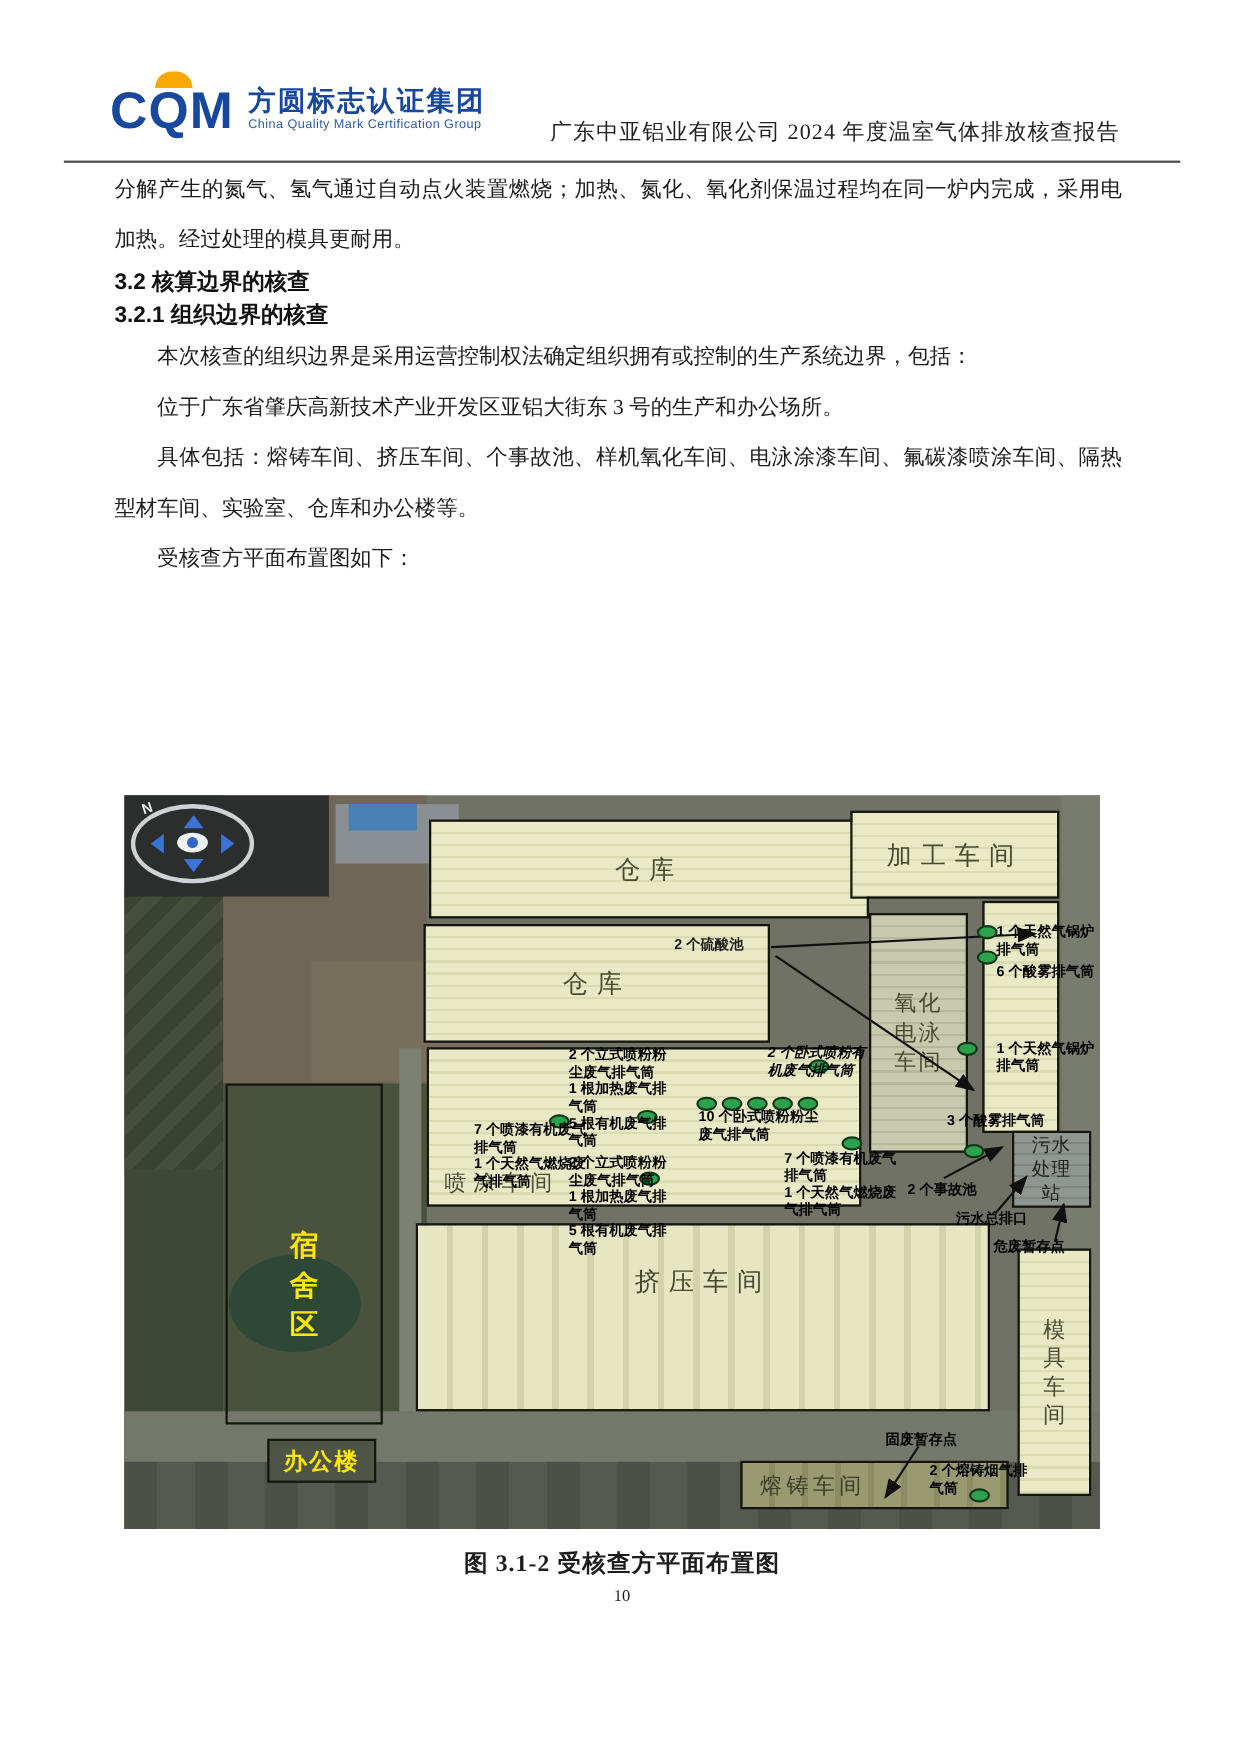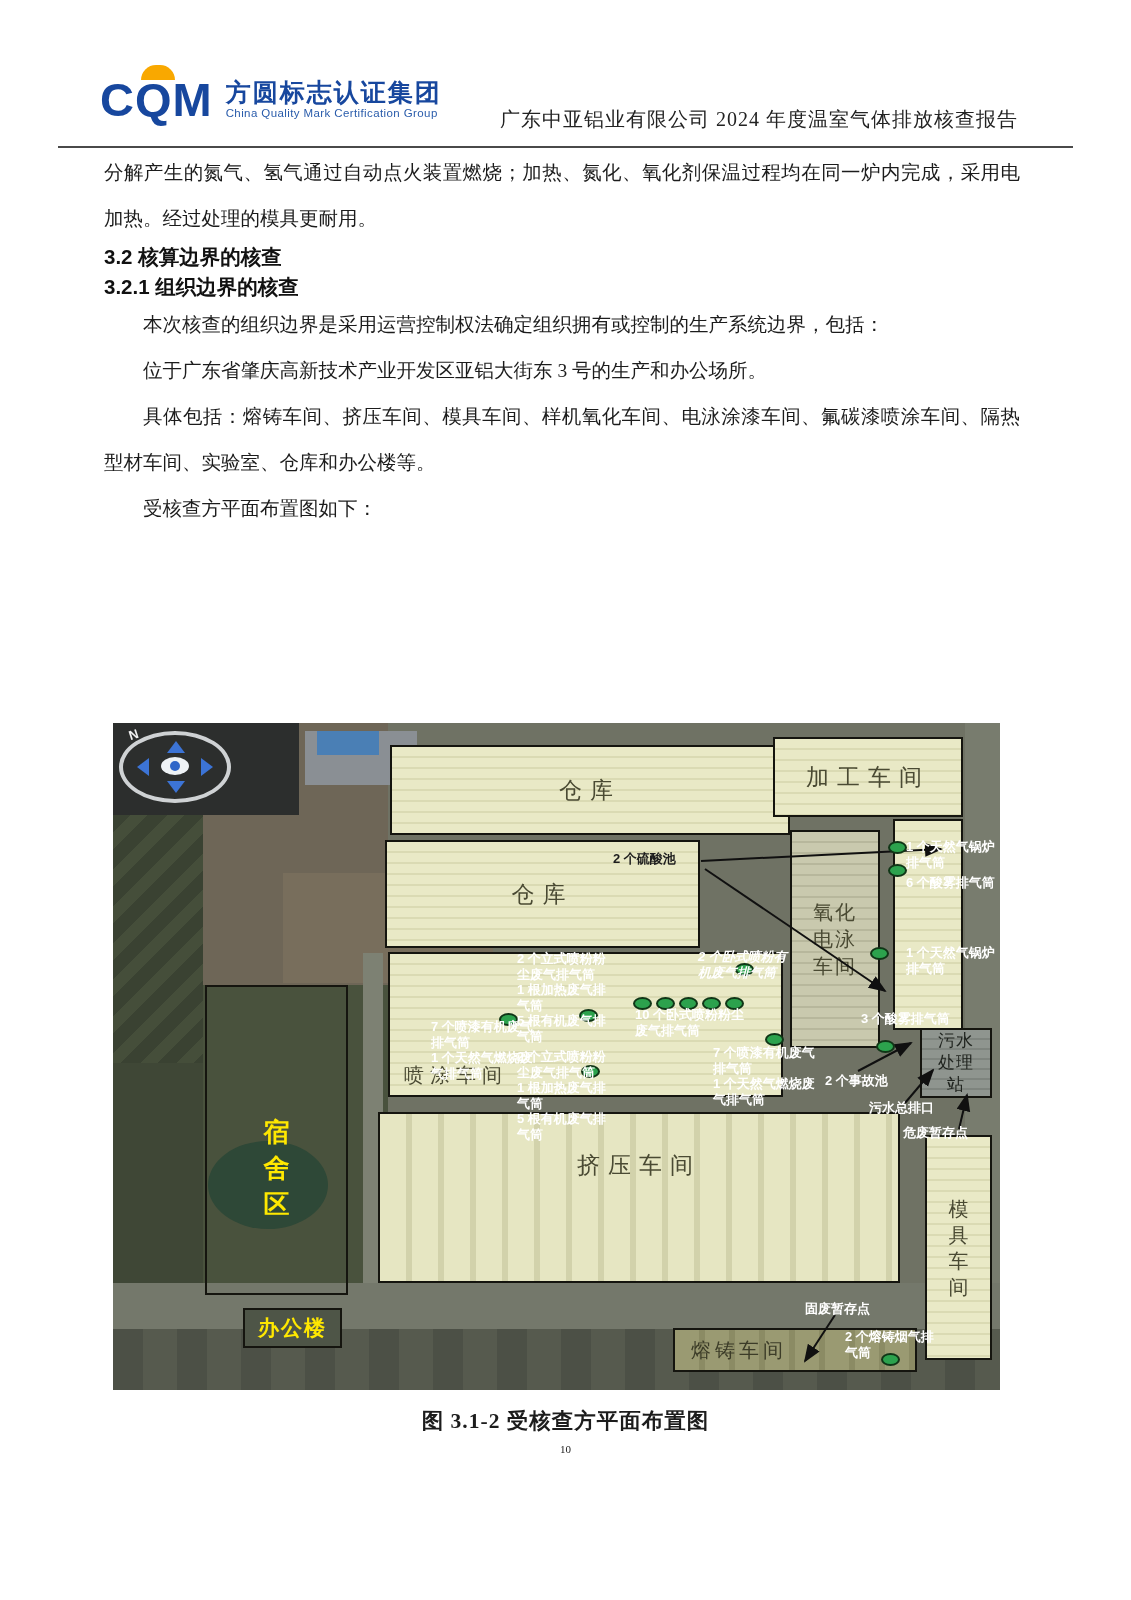--- a/index.html
+++ b/index.html
@@ -95,30 +95,30 @@
   .c-right { right:18px; top:27px; border-top:9px solid transparent; border-bottom:9px solid transparent; border-left:12px solid #3c74d6; }
   .c-eye { position:absolute; left:42px; top:26px; width:28px; height:18px; background:#eef2f5;
     border-radius:50%; display:flex; align-items:center; justify-content:center; }
   .c-eye span { width:10px; height:10px; background:#2f66c8; border-radius:50%; display:block; }
 
   
   .dot { position:absolute; width:19px; height:13px; background:#2ca24d; border:2px solid #103617;
     border-radius:50%; z-index:6; }
 
   
-  .ann { position:absolute; z-index:7; color:#ffffff; font-weight:bold; font-size:13px; line-height:1.2;
+  .ann { position:absolute; z-index:7; color:#000000; font-weight:bold; font-size:13px; line-height:1.2;
     font-family:"Liberation Sans","DejaVu Sans",sans-serif; }
   .ann span { display:block; }
   .ann-black { color:#1d1d1d; }
   .map-arrows { position:absolute; left:0; top:0; z-index:5; pointer-events:none; }
 
   
   .caption { position:absolute; left:0; right:0; top:1406px; text-align:center; font-size:21.5px;
     font-weight:bold; letter-spacing:1px; }
-  .pageno { position:absolute; left:0; right:0; top:1443px; text-align:center; font-size:11px; }
+  .pageno { position:absolute; left:0; right:0; top:1443px; text-align:center; font-size:15px; }
 </style>
 </head>
 <body>
 
 <div class="page">
 
   <div class="logo">
     <div class="logo-mark">
       <span class="logo-arc"></span>
       <span>CQM</span>
@@ -130,21 +130,21 @@
   </div>
   <div class="report-title">广东中亚铝业有限公司 2024 年度温室气体排放核查报告</div>
   <div class="hdr-rule"></div>
 
   <div class="main">
     <p>分解产生的氮气、氢气通过自动点火装置燃烧；加热、氮化、氧化剂保温过程均在同一炉内完成，采用电加热。经过处理的模具更耐用。</p>
     <p class="h-sec h1x">3.2 核算边界的核查</p>
     <p class="h-sec h2x">3.2.1 组织边界的核查</p>
     <p class="p-indent">本次核查的组织边界是采用运营控制权法确定组织拥有或控制的生产系统边界，包括：</p>
     <p class="p-indent">位于广东省肇庆高新技术产业开发区亚铝大街东 3 号的生产和办公场所。</p>
-    <p class="p-indent">具体包括：熔铸车间、挤压车间、模具车间、样机氧化车间、电泳涂漆车间、氟碳漆喷涂车间、隔热型材车间、实验室、仓库和办公楼等。</p>
+    <p class="p-indent">具体包括：熔铸车间、挤压车间、个事故池、样机氧化车间、电泳涂漆车间、氟碳漆喷涂车间、隔热型材车间、实验室、仓库和办公楼等。</p>
     <p class="p-indent">受核查方平面布置图如下：</p>
   </div>
 
   <div class="map">
 
     <div class="ground g-veg-left"></div>
     <div class="ground g-veg-left2"></div>
     <div class="ground g-bare"></div>
     <div class="ground g-bare2"></div>
     <div class="ground g-darktl"></div>

